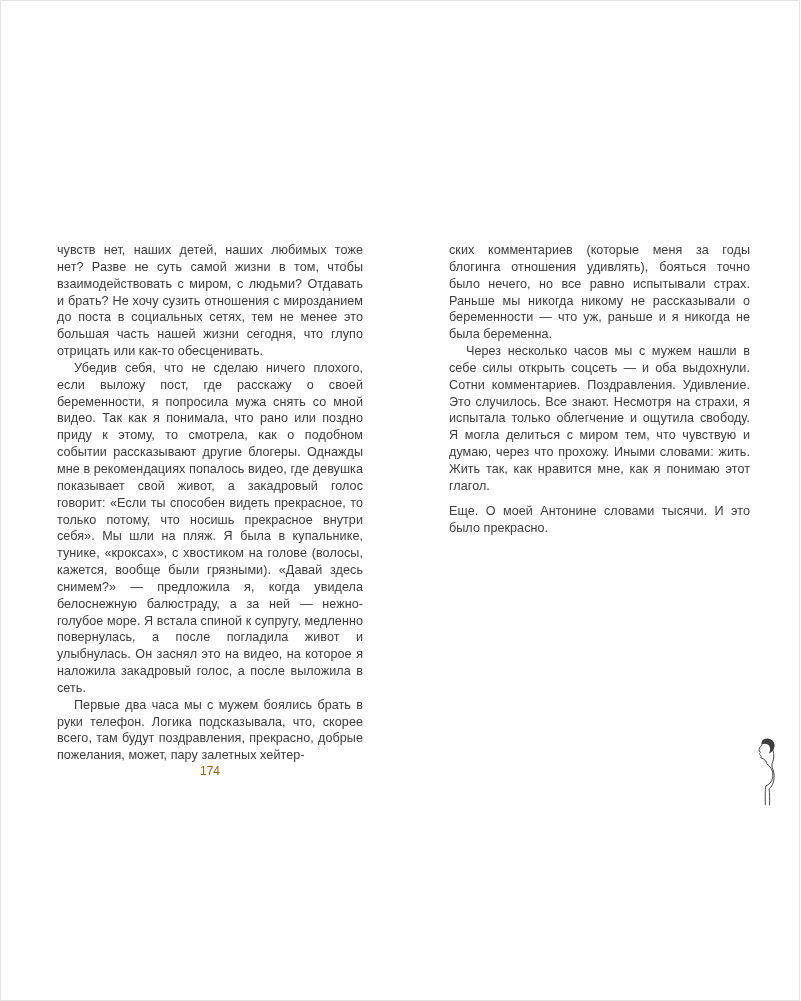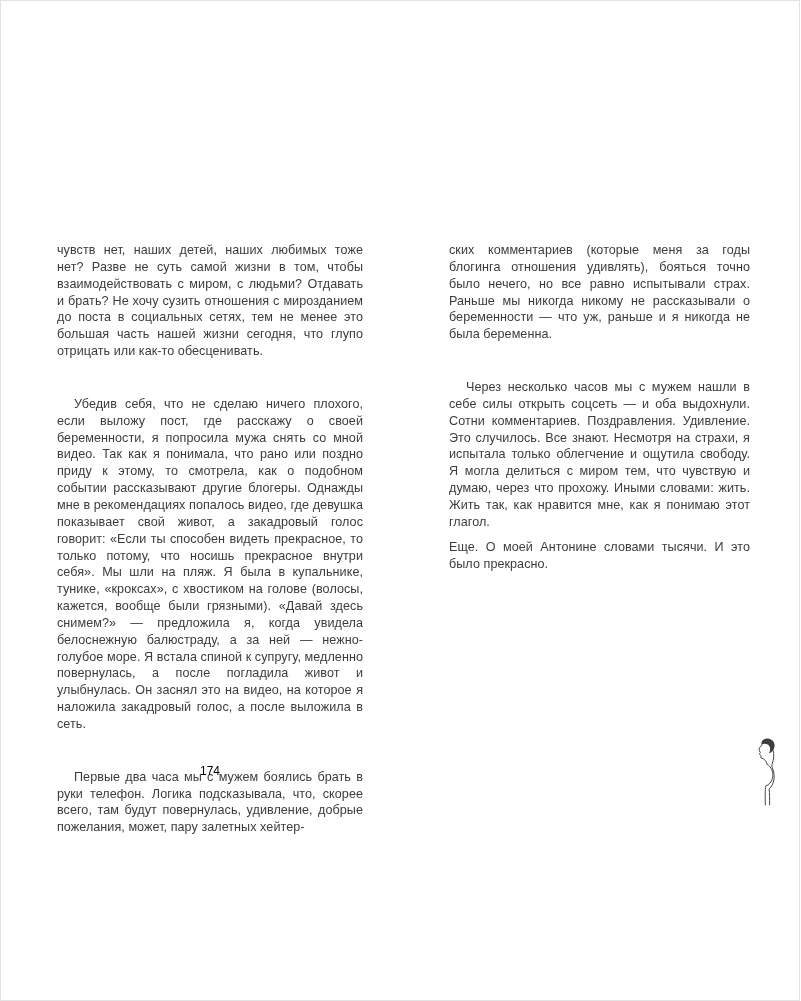--- a/index.html
+++ b/index.html
@@ -25,53 +25,52 @@
     font-size: 12.6px;
     line-height: 16.85px;
     letter-spacing: 0.05px;
   }
   .column p {
     margin: 0;
     text-indent: 0;
   }
   .column p.indent {
     text-indent: 17px;
-    margin-top: 36px;
   }
   .column p.spaced {
     margin-top: 8px;
   }
   #left-col  { left: 56px;  width: 306px; }
   #right-col { left: 448px; width: 301px; }
   .page-number {
     position: absolute;
     left: 56px;
     width: 306px;
     top: 763px;
     text-align: center;
     font-size: 12px;
-    color: #000000;
+    color: #a16207;
   }
   .figure {
     position: absolute;
     left: 744px;
     top: 736px;
     width: 36px;
     height: 70px;
   }
 </style>
 </head>
 <body>
 
 <div class="frame">
 
   <div class="column" id="left-col">
     <p>чувств нет, наших детей, наших любимых тоже нет? Разве не суть самой жизни в том, чтобы взаимодействовать с миром, с людьми? Отдавать и брать? Не хочу сузить отношения с мирозданием до поста в социальных сетях, тем не менее это большая часть нашей жизни сегодня, что глупо отрицать или как-то обесценивать.</p>
     <p class="indent">Убедив себя, что не сделаю ничего плохого, если выложу пост, где расскажу о своей беременности, я попросила мужа снять со мной видео. Так как я понимала, что рано или поздно приду к этому, то смотрела, как о подобном событии рассказывают другие блогеры. Однажды мне в рекомендациях попалось видео, где девушка показывает свой живот, а закадровый голос говорит: «Если ты способен видеть прекрасное, то только потому, что носишь прекрасное внутри себя». Мы шли на пляж. Я была в купальнике, тунике, «кроксах», с хвостиком на голове (волосы, кажется, вообще были грязными). «Давай здесь снимем?» — предложила я, когда увидела белоснежную балюстраду, а за ней — нежно-голубое море. Я встала спиной к супругу, медленно повернулась, а после погладила живот и улыбнулась. Он заснял это на видео, на которое я наложила закадровый голос, а после выложила в сеть.</p>
-    <p class="indent">Первые два часа мы с мужем боялись брать в руки телефон. Логика подсказывала, что, скорее всего, там будут повернулась, удивление, добрые пожелания, может, пару залетных хейтер-</p>
+    <p class="indent">Первые два часа мы с мужем боялись брать в руки телефон. Логика подсказывала, что, скорее всего, там будут поздравления, прекрасно, добрые пожелания, может, пару залетных хейтер-</p>
   </div>
 
   <div class="page-number">174</div>
 
   <div class="column" id="right-col">
     <p>ских комментариев (которые меня за годы блогинга отношения удивлять), бояться точно было нечего, но все равно испытывали страх. Раньше мы никогда никому не рассказывали о беременности — что уж, раньше и я никогда не была беременна.</p>
     <p class="indent">Через несколько часов мы с мужем нашли в себе силы открыть соцсеть — и оба выдохнули. Сотни комментариев. Поздравления. Удивление. Это случилось. Все знают. Несмотря на страхи, я испытала только облегчение и ощутила свободу. Я могла делиться с миром тем, что чувствую и думаю, через что прохожу. Иными словами: жить. Жить так, как нравится мне, как я понимаю этот глагол.</p>
     <p class="spaced">Еще. О моей Антонине словами тысячи. И это было прекрасно.</p>
   </div>
 

